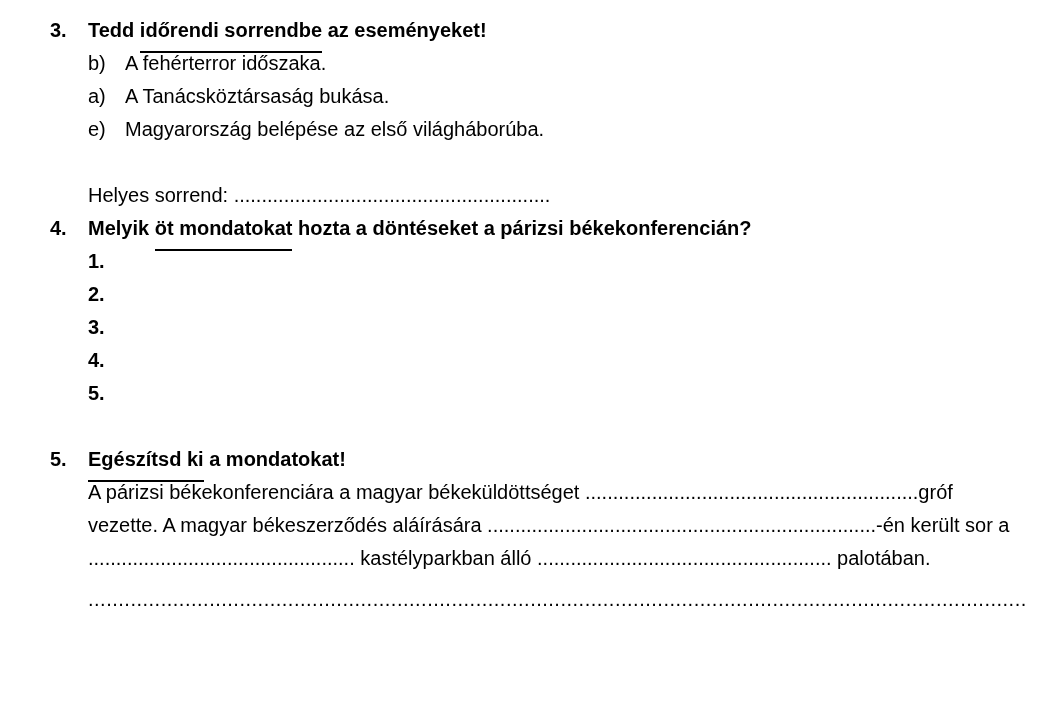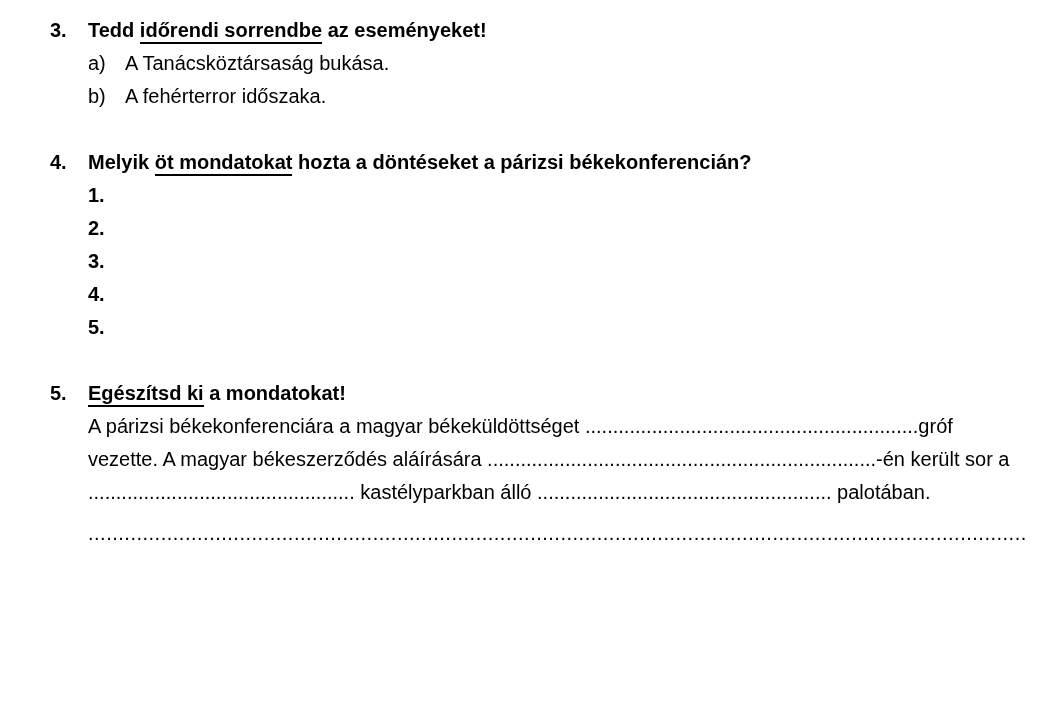--- a/index.html
+++ b/index.html
@@ -29,44 +29,50 @@
     font-weight: bold;
   }
   .indent { display: inline-block; width: 38px; }
   .letter {
     display: inline-block;
     width: 37px;
   }
   .heading { font-weight: bold; }
   .u {
     border-bottom: 2.5px solid #000000;
-    padding-bottom: 1px;
+    padding-bottom: 10px;
   }
   .italic-line { }
   .slot-num { font-weight: bold; }
   .answer-line { margin-top: 8px; letter-spacing: 0.5px; }
 </style>
 </head>
 <body>
 
 <div class="page">
 
   <div class="row">
     <span class="num">3.</span><span class="heading"><span>Tedd </span><span class="u">időrendi sorrendbe</span><span> az eseményeket!</span></span>
   </div>
 
   <div class="row">
+    <span class="indent"></span><span class="letter">b)</span><span>A fehérterror időszaka.</span>
+  </div>
+  <div class="row">
     <span class="indent"></span><span class="letter">a)</span><span>A Tanácsköztársaság bukása.</span>
   </div>
   <div class="row">
-    <span class="indent"></span><span class="letter">b)</span><span>A fehérterror időszaka.</span>
+    <span class="indent"></span><span class="letter">e)</span><span>Magyarország belépése az első világháborúba.</span>
   </div>
 
   <div class="gap"></div>
 
+  <div class="row">
+    <span class="indent"></span><span>Helyes sorrend: </span><span>.........................................................</span>
+  </div>
 
   <div class="row">
     <span class="num">4.</span><span class="heading"><span>Melyik </span><span class="u">öt mondatokat</span><span> hozta a döntéseket a párizsi békekonferencián?</span></span>
   </div>
 
   <div class="row">
     <span class="indent"></span><span class="slot-num">1.</span>
   </div>
   <div class="row">
     <span class="indent"></span><span class="slot-num">2.</span>

